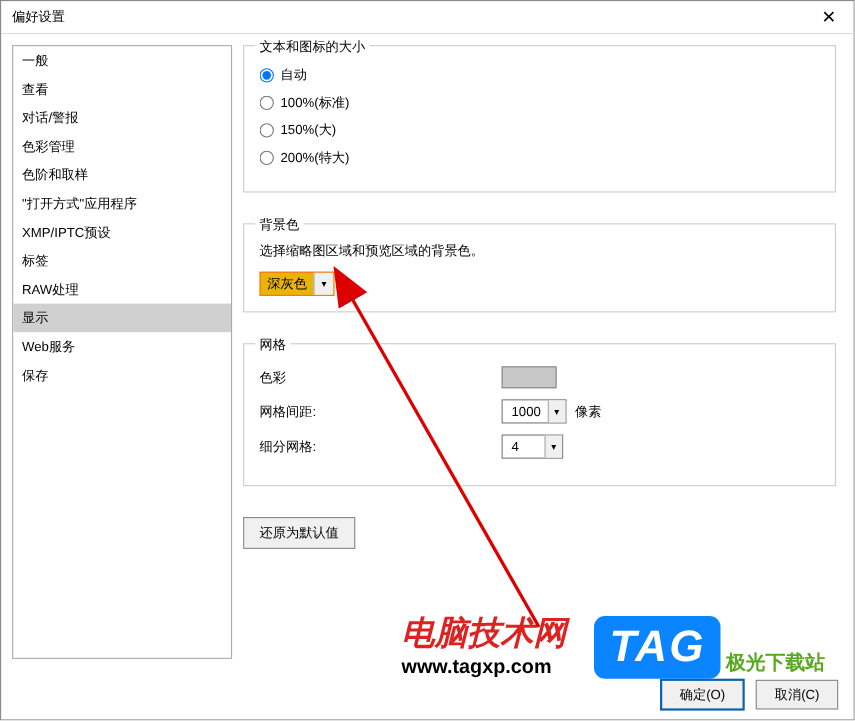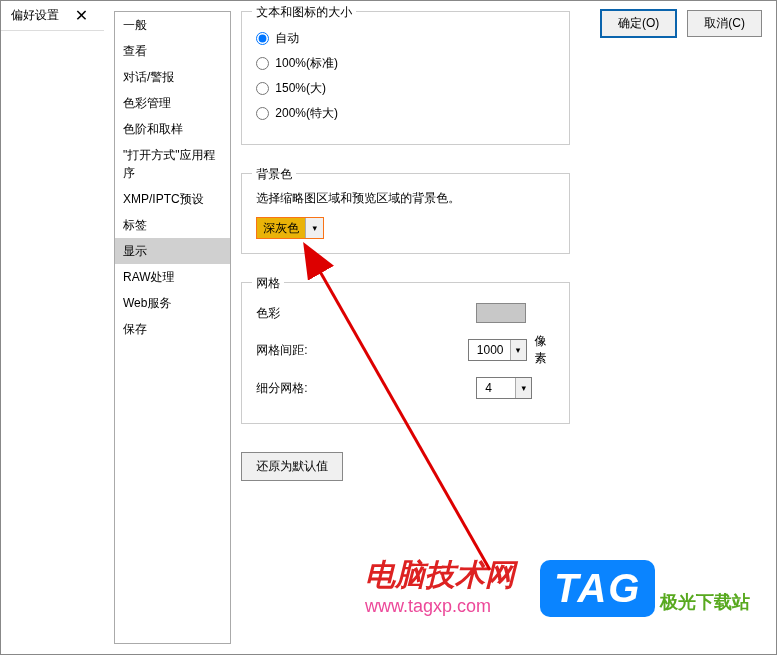--- a/index.html
+++ b/index.html
@@ -15,21 +15,21 @@
       height: 655px;
       overflow: hidden;
       position: relative;
     }
     .dialog {
       width: 777px;
       height: 655px;
       border: 1px solid #888;
       background: #fff;
       display: flex;
-      flex-direction: row;
+      flex-direction: column;
     }
     .titlebar {
       height: 30px;
       display: flex;
       align-items: center;
       justify-content: space-between;
       padding: 0 0 0 10px;
       border-bottom: 1px solid #ddd;
     }
     .titlebar-title {
@@ -212,23 +212,23 @@
       pointer-events: none;
     }
     .wm-text1 {
       color: #d22;
       font-size: 30px;
       font-weight: bold;
       font-style: italic;
       text-shadow: 1px 1px 0 #fff;
     }
     .wm-url {
-      color: #ec4899;
+      color: #000000;
       font-size: 18px;
-      font-weight: normal;
+      font-weight: bold;
     }
     .wm-tag {
       background: #0a84ff;
       color: #fff;
       font-size: 40px;
       font-weight: bold;
       padding: 6px 14px;
       border-radius: 10px;
       font-style: italic;
       letter-spacing: 2px;
@@ -253,22 +253,22 @@
   <div class="content">
     <div class="sidebar">
       <div class="sidebar-item"><span>一般</span></div>
       <div class="sidebar-item"><span>查看</span></div>
       <div class="sidebar-item"><span>对话/警报</span></div>
       <div class="sidebar-item"><span>色彩管理</span></div>
       <div class="sidebar-item"><span>色阶和取样</span></div>
       <div class="sidebar-item"><span>"打开方式"应用程序</span></div>
       <div class="sidebar-item"><span>XMP/IPTC预设</span></div>
       <div class="sidebar-item"><span>标签</span></div>
+      <div class="sidebar-item"><span>RAW处理</span></div>
       <div class="sidebar-item selected"><span>显示</span></div>
-      <div class="sidebar-item"><span>RAW处理</span></div>
       <div class="sidebar-item"><span>Web服务</span></div>
       <div class="sidebar-item"><span>保存</span></div>
     </div>
 
     <div class="main-panel">
 
       <div class="group">
         <span class="group-title">文本和图标的大小</span>
         <div class="radio-row">
           <input type="radio" name="textsize" checked="" style="">

